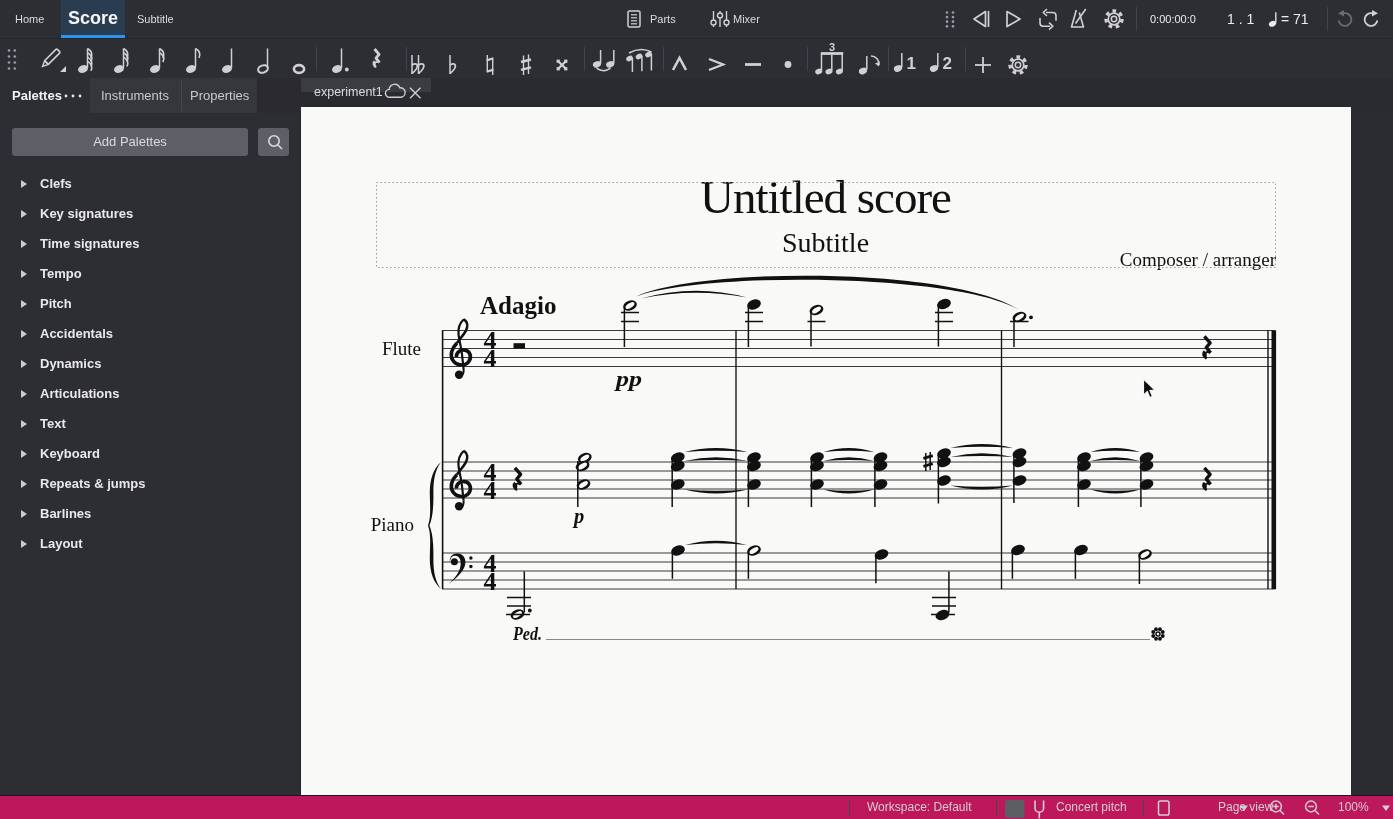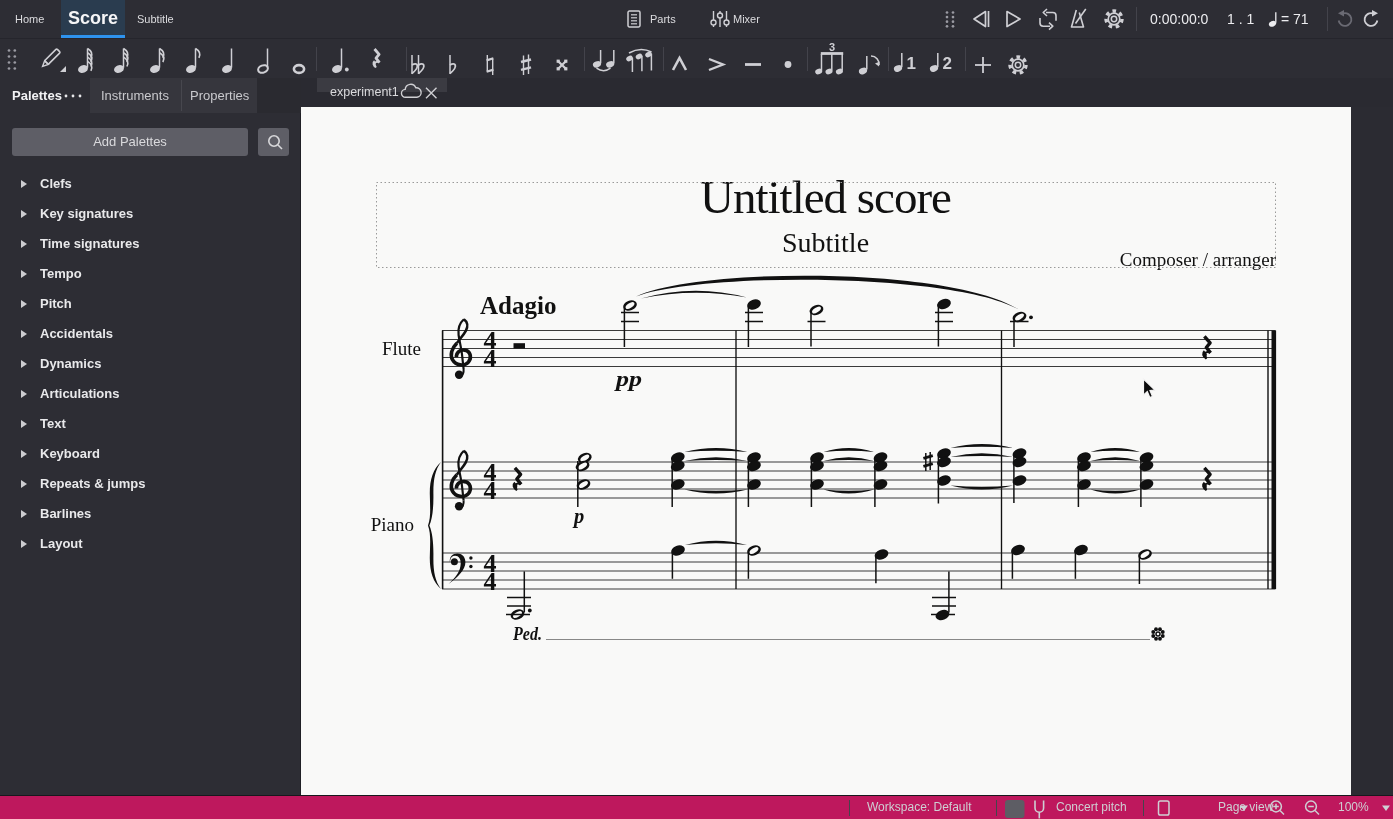--- a/index.html
+++ b/index.html
@@ -17,40 +17,40 @@
 #paneltabs .strip { position:absolute; left:90px; top:0; width:167px; height:35px; background:#36363d; }
 #paneltabs .strip2 { position:absolute; left:257px; top:0; width:44px; height:35px; background:#2a2a30; }
 .ptab { position:absolute; top:0; height:35px; line-height:35px; font-size:13px; color:#c9c9cd; }
 .ptsep { position:absolute; top:2px; width:1px; height:31px; background:#47474e; }
 #addpal { position:absolute; left:12px; top:50px; width:236px; height:28px; background:#5e5e66; border-radius:3px; color:#dadadd; font-size:13px; text-align:center; line-height:28px; }
 #searchbtn { position:absolute; left:258px; top:50px; width:31px; height:28px; background:#5e5e66; border-radius:3px; }
 .palrow { position:absolute; left:0; width:301px; height:30px; }
 .palrow .tri { position:absolute; left:21px; top:10.5px; width:0; height:0; border-left:6px solid #cdcdd1; border-top:4.5px solid transparent; border-bottom:4.5px solid transparent; }
 .palrow .lbl { position:absolute; left:40px; top:0; height:30px; line-height:30px; font-size:13px; font-weight:600; color:#e9e9eb; }
 #tabbar { left:301px; top:78px; width:1092px; height:29px; background:#2a2a31; }
-#doctab { position:absolute; left:16px; top:0; width:130px; height:14px; background:#3b3b42; }
+#doctab { position:absolute; left:0; top:0; width:130px; height:14px; background:#3b3b42; }
 #doctab span { position:absolute; left:13px; top:0; height:29px; line-height:29px; font-size:12.5px; color:#d9d9dc; }
 #canvas { left:301px; top:107px; width:1092px; height:688px; background:#2b2b32; }
 #page { position:absolute; left:0; top:0; width:1050px; height:688px; background:#f9f9f8; }
 #statusbar { left:0; top:795px; width:1393px; height:24px; background:#be185d; border-top:1px solid #18181d; }
 .sb-txt { position:absolute; top:0; height:24px; line-height:23px; font-size:12px; color:#cfcfd3; }
 .sb-sep { position:absolute; top:4px; width:1px; height:16px; background:#45454c; }
 </style></head>
 <body>
 <div id="app">
   <div id="topbar" class="abs">
     <span class="tb-txt" style="left:15px;">Home</span>
     <div id="tab-score">
         <span>Score</span>
         <div class="u"></div>
       </div>
     <span class="tb-txt" style="left:137px;">Subtitle</span>
     <span class="tb-txt" style="left:650px;">Parts</span>
     <span class="tb-txt" style="left:733px;">Mixer</span>
-    <span class="tb-txt" style="left:1150px; color:#ececef; font-size:14px;">0:00:00:0</span>
+    <span class="tb-txt" style="left:1150px; color:#ececef; font-size:11px;">0:00:00:0</span>
     <span class="tb-txt" style="left:1227px; color:#ececef; font-size:14px;">1 . 1</span>
     <span class="tb-txt" style="left:1281px; color:#ececef; font-size:14px;">= 71</span>
     <div class="vsep" style="left:1136px; top:7px;"></div>
     <div class="vsep" style="left:1327px; top:7px;"></div>
     <svg id="topicons" width="1393" height="38" style="position:absolute;left:0;top:0;">
         <g transform="translate(628 11)" stroke="#cfcfd4" fill="none">
           <rect x="0" y="0" width="12" height="16" rx="1.4" stroke-width="1.5"></rect>
           <line x1="3" y1="3.8" x2="9" y2="3.8" stroke-width="1.2"></line>
           <line x1="3" y1="6.8" x2="9" y2="6.8" stroke-width="1.2"></line>
           <line x1="3" y1="9.8" x2="9" y2="9.8" stroke-width="1.2"></line>

